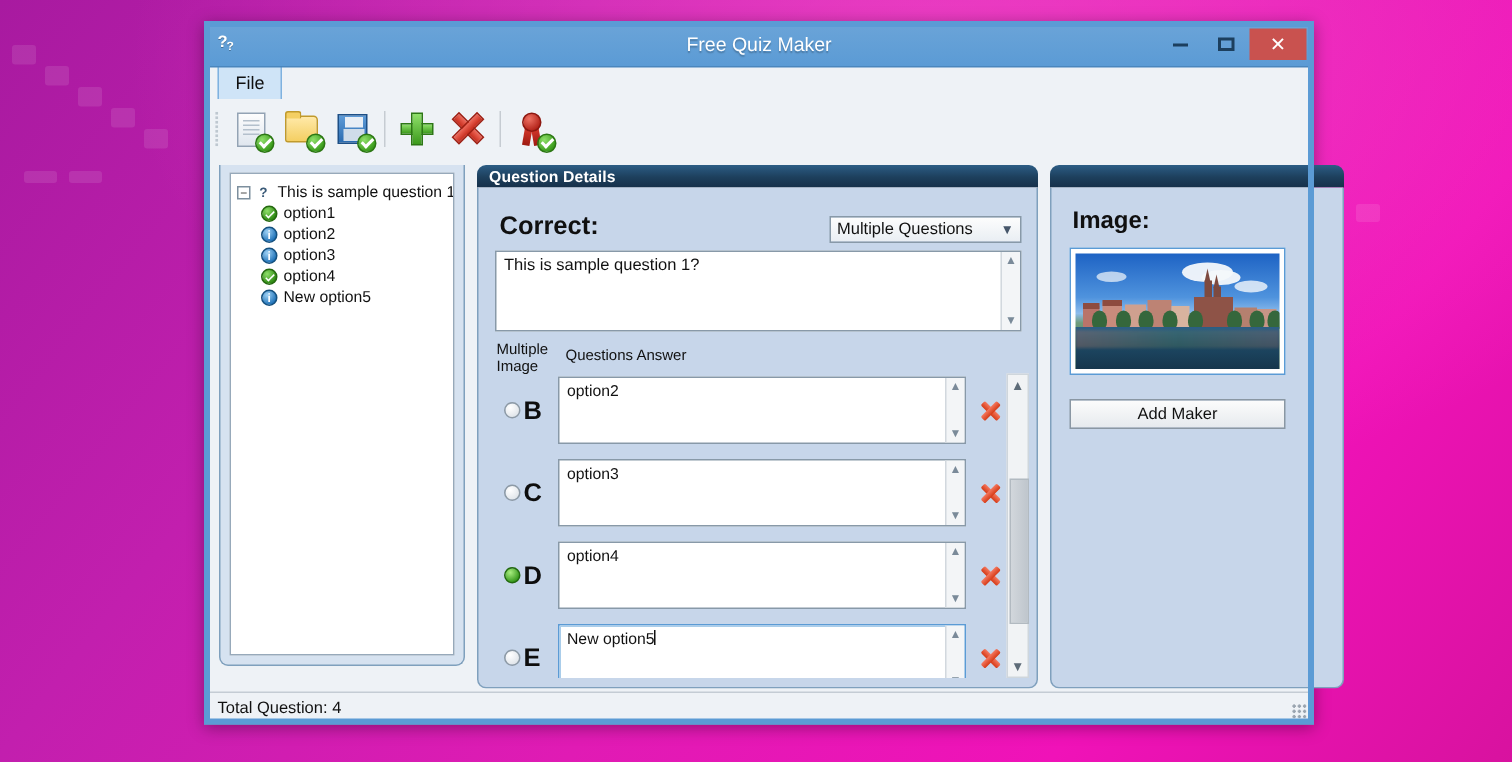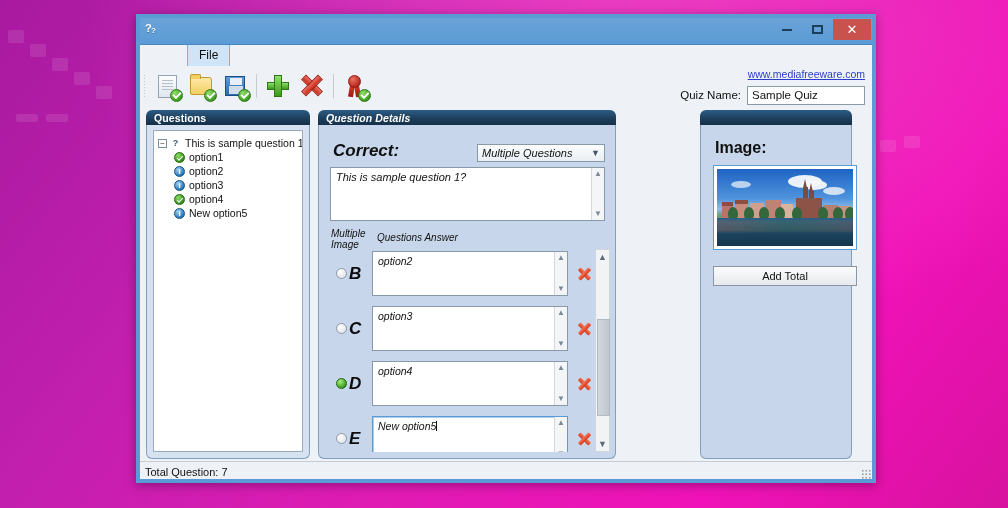--- a/index.html
+++ b/index.html
@@ -51,21 +51,21 @@
     align-items:center; justify-content:center; cursor:default;
   }
   .wbtn .mn { width:10px; height:2px; background:#1c3f5e; }
   .wbtn .mx { width:11px; height:9px; border:2px solid #1c3f5e; }
   .wbtn.close { width:38px; height:21px; background:#c9524f; color:#ffffff; font-size:13px; }
 
   
   .menubar { height:21px; background:#eef2f6; display:flex; align-items:center; padding-left:8px; flex:none; }
   .menu-file {
     font-size:12px; color:#101010; padding:16px 11px;
-    background:#cfe4f7; border:1px solid #7fb2df; line-height:1.1;margin-left:42px;
+    background:#cfe4f7; border:1px solid #7fb2df; line-height:1.1;
   }
   .toolbar {
     height:40px; background:#eef2f6; display:flex; align-items:center;
     padding-left:6px; position:relative; flex:none;
   }
   .grip { width:3px; height:24px; margin-right:4px;
     background-image:radial-gradient(#b9c3cc 1px, transparent 1px);
     background-size:3px 3px; opacity:.9; }
   .tbtn { width:34px; height:34px; position:relative; display:flex; align-items:center; justify-content:center; }
   .tsep { width:1px; height:24px; background:#c6ccd2; margin:0 4px; }
@@ -144,21 +144,21 @@
     line-height:7px; text-align:center; color:#333; margin-right:3px; flex:none; }
   .tree-icon { width:11px; height:11px; margin-right:4px; flex:none; position:relative; }
   .ic-check { border-radius:50%; background:radial-gradient(circle at 35% 30%, #8fe06a, #2f8a14 72%); border:1px solid #24680f; }
   .ic-check::after { content:""; position:absolute; left:2px; top:3px; width:5px; height:2px;
     border-left:1.5px solid #fff; border-bottom:1.5px solid #fff; transform:rotate(-45deg); }
   .ic-info { border-radius:50%; background:radial-gradient(circle at 35% 30%, #9fd2f5, #1f72b8 75%); border:1px solid #15517f;
     color:#fff; font-size:8px; font-weight:bold; text-align:center; line-height:10px; }
   .ic-qmark { color:#3a5a78; font-size:9px; font-weight:bold; line-height:11px; text-align:center; }
 
   
-  #details-panel { left:181px; top:4px; width:298px; height:349px;font-style:italic; }
+  #details-panel { left:181px; top:4px; width:374px; height:349px; }
   #details-panel .panel-body { height:334px; background:#c7d6ea; position:relative; padding:0; }
 
   .q-title { position:absolute; left:14px; top:16px; font-size:17px; font-weight:bold; color:#101010; }
   .q-type {
     position:absolute; right:10px; top:19px; width:128px; height:18px;
     background:linear-gradient(#fdfdfd,#e9eef3); border:1px solid #8899a8;
     font-size:11px; color:#111; display:flex; align-items:center; padding:0 4px;
   }
   .q-type .caret { margin-left:auto; font-size:9px; color:#46566a; }
   .q-text {
@@ -196,21 +196,21 @@
     position:absolute; right:5px; top:124px; bottom:6px; width:15px;
     background:#f1f3f5; border:1px solid #cfd6dc;
     display:flex; flex-direction:column; align-items:center;
   }
   .ans-scroll .ar { font-size:9px; color:#5d6b78; height:14px; line-height:14px; }
   .ans-scroll .track { flex:1; width:100%; position:relative; }
   .ans-scroll .thumb { position:absolute; left:1px; right:1px; top:32%; height:56%;
     background:linear-gradient(90deg,#d2d7dc,#bfc6cd); border:1px solid #b2bac1; }
 
   
-  #image-panel { left:563px; top:4px; width:152px; height:349px; }
+  #image-panel { left:563px; top:4px; width:196px; height:349px; }
   #image-panel .panel-body { height:334px; background:#c7d6ea; padding:0; position:relative; }
   .img-title { position:absolute; left:14px; top:14px; font-size:16px; font-weight:bold; color:#101010; }
   .thumb-frame { position:absolute; left:12px; top:40px; width:144px; height:85px;
     background:#ffffff; border:1px solid #5b9bd5; padding:3px; }
   .thumb {
     width:100%; height:100%; position:relative; overflow:hidden;
     background:linear-gradient(#1e63c4 0%, #4f93dd 38%, #8dbcec 52%, #6f9c7c 60%, #3c6b48 100%);
   }
   .cloud { position:absolute; background:#f4f8fb; border-radius:50%; opacity:.95; }
   .bldg { position:absolute; bottom:36%; background:#b9746a; }
@@ -257,20 +257,21 @@
   <div class="wp-dot" style="left:24px;top:16px;width:16px;height:12px;"></div>
 </div>
 
 <div class="window">
 
   <div class="titlebar">
     <div class="title-icon">
       <span class="q1">?</span>
         <span class="q2">?</span>
     </div>
+    <div class="title-text">Free Quiz Maker</div>
     <div class="wbtns">
       <div class="wbtn">
           <span class="mn"></span>
         </div>
       <div class="wbtn">
           <span class="mx"></span>
         </div>
       <div class="wbtn close">✕</div>
     </div>
   </div>
@@ -310,35 +311,25 @@
     <div class="tsep"></div>
     <div class="tbtn">
       <div class="ic-award">
           <span class="rb1"></span>
           <span class="rb2"></span>
           <span class="seal"></span>
         </div>
       <div class="badge"></div>
     </div>
 
-    <div class="tb-right">
-      <a class="site-link" href="#">www.mediafreeware.com</a>
-      <div class="qn-row">
-        <span class="qn-label">Quiz Name:</span>
-        <input class="qn-input" value="Sample Quiz" style="">
-      </div>
-    </div>
   </div>
 
   <div class="body-area">
 
     <div class="panel" id="questions-panel">
-      <div class="panel-head">
-        <span>Questions</span>
-      </div>
       <div class="panel-body">
         <div class="tree">
           <div class="tnode root">
             <span class="expander">−</span>
             <span class="tree-icon ic-qmark">?</span>
             <span>This is sample question 1?</span>
           </div>
 
           <div class="tnode child">
             <span class="tree-icon ic-check"></span>
@@ -504,25 +495,25 @@
             <div class="tree-b" style="left:43%;"></div>
             <div class="tree-b" style="left:55%;"></div>
             <div class="tree-b" style="left:74%;"></div>
             <div class="tree-b" style="left:85%;"></div>
             <div class="tree-b" style="left:94%;"></div>
 
             <div class="water"></div>
           </div>
         </div>
 
-        <div class="add-choice">Add Total</div>
+        <div class="add-choice">Add Maker</div>
       </div>
     </div>
 
   </div>
 
   <div class="statusbar">
-    <span>Total Question: 7</span>
+    <span>Total Question: 4</span>
     <div class="resize-grip"></div>
   </div>
 
 </div>
 <div class="winframe"></div>
 
 </body></html>

